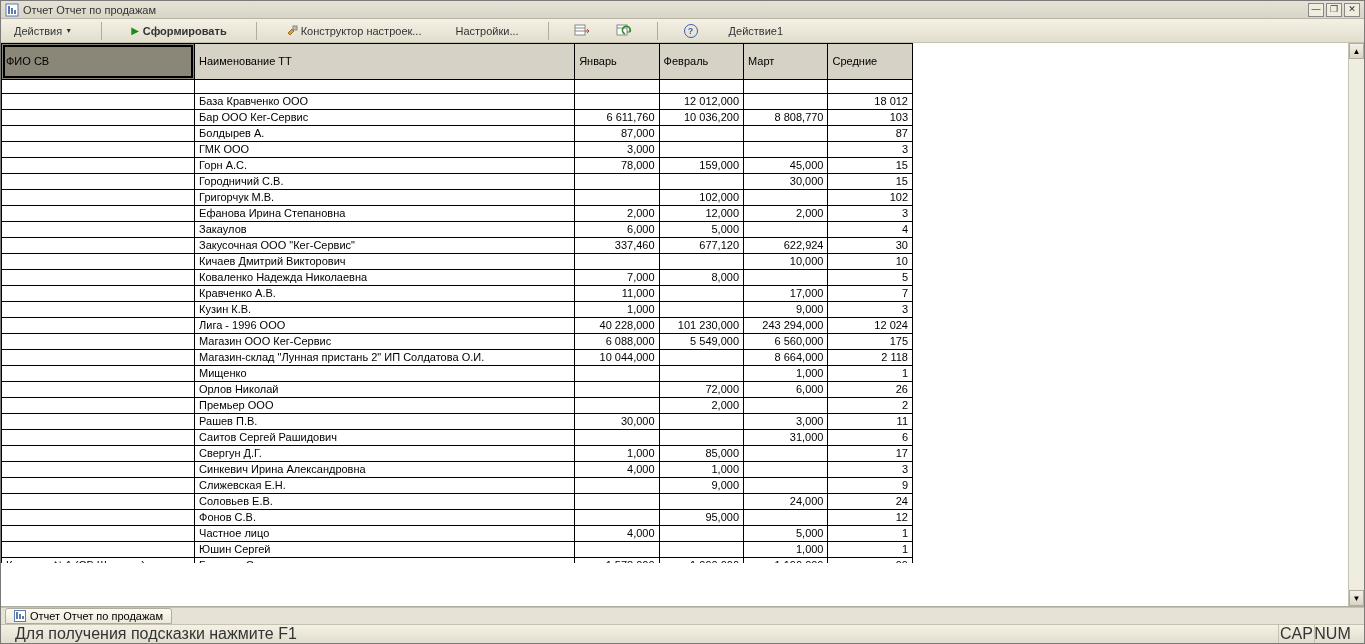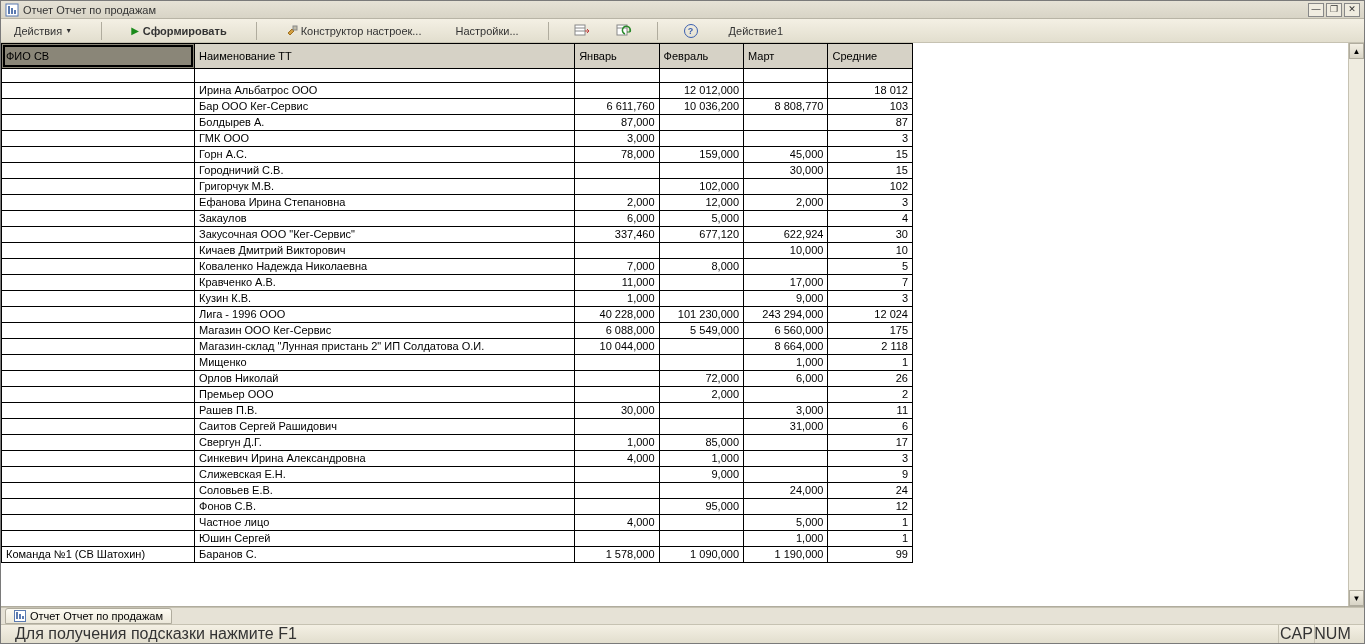--- a/index.html
+++ b/index.html
@@ -17,21 +17,21 @@
   .play-icon { color: #1a8a1a; margin-right: 4px; font-size: 10px; }
   .cfg-icon { width: 12px; height: 12px; margin-right: 3px; display:inline-flex; align-items:center; justify-content:center; }
   .dropdown-arrow { font-size: 7px; margin-left: 3px; color: #333; }
   .help-icon { width: 14px; height: 14px; border: 1px solid #3a5fb0; border-radius: 7px; color: #3a5fb0; font-size: 9px; display:inline-flex; align-items:center; justify-content:center; font-weight:bold; }
   .tool-icon { width:16px; height:16px; display:inline-flex; align-items:center; justify-content:center; }
 
   .content { flex: 1; display: flex; background: #fff; border-bottom: 1px solid #b0ac9e; position: relative; }
   .grid-wrap { flex: 1; overflow: hidden; position: relative; }
   table.grid { border-collapse: collapse; width: 912px; background: #fff; table-layout: fixed; }
   table.grid th, table.grid td { border: 1px solid #000; font-size: 11px; padding: 1px 4px; height: 14px; line-height: 13px; overflow: hidden; white-space: nowrap; }
-  table.grid th { background: #d6d2c6; text-align: left; font-weight: normal; height: 25px; }
+  table.grid th { background: #d6d2c6; text-align: left; font-weight: normal; height: 36px; }
   .col-fio { width: 192px; }
   .col-name { width: 378px; }
   .col-num { width: 84px; text-align: right; }
   th.selected { background: #8a8678 !important; color: #000; position: relative; }
   th.selected::after { content:""; position:absolute; inset:1px; border: 2px solid #000; pointer-events:none; }
   .vscroll { width: 16px; background: #e8e4d8; border-left: 1px solid #c6c2b2; position: relative; display:flex; flex-direction:column; }
   .scroll-btn { height: 16px; background: linear-gradient(#f4f0e4,#d8d4c6); border: 1px solid #b0ac9e; display:flex; align-items:center; justify-content:center; font-size:8px; }
   .scroll-track { flex:1; background: #efece0; }
 
   .tabstrip { height: 18px; background: #e6e2d6; border-top: 1px solid #c6c2b2; border-bottom: 1px solid #c6c2b2; display:flex; align-items:center; padding: 0 4px; gap:4px; }
@@ -147,21 +147,21 @@
                 <tr>
                   <td></td>
                   <td></td>
                   <td class="col-num"></td>
                   <td class="col-num"></td>
                   <td class="col-num"></td>
                   <td class="col-num"></td>
                 </tr>
                 <tr>
                   <td></td>
-                  <td>Ирина Альбатрос ООО</td>
+                  <td>База Кравченко ООО</td>
                   <td class="col-num"></td>
                   <td class="col-num">12 012,000</td>
                   <td class="col-num"></td>
                   <td class="col-num">18 012</td>
                 </tr>
                 <tr>
                   <td></td>
                   <td>Бар ООО Кег-Сервис</td>
                   <td class="col-num">6 611,760</td>
                   <td class="col-num">10 036,200</td>

